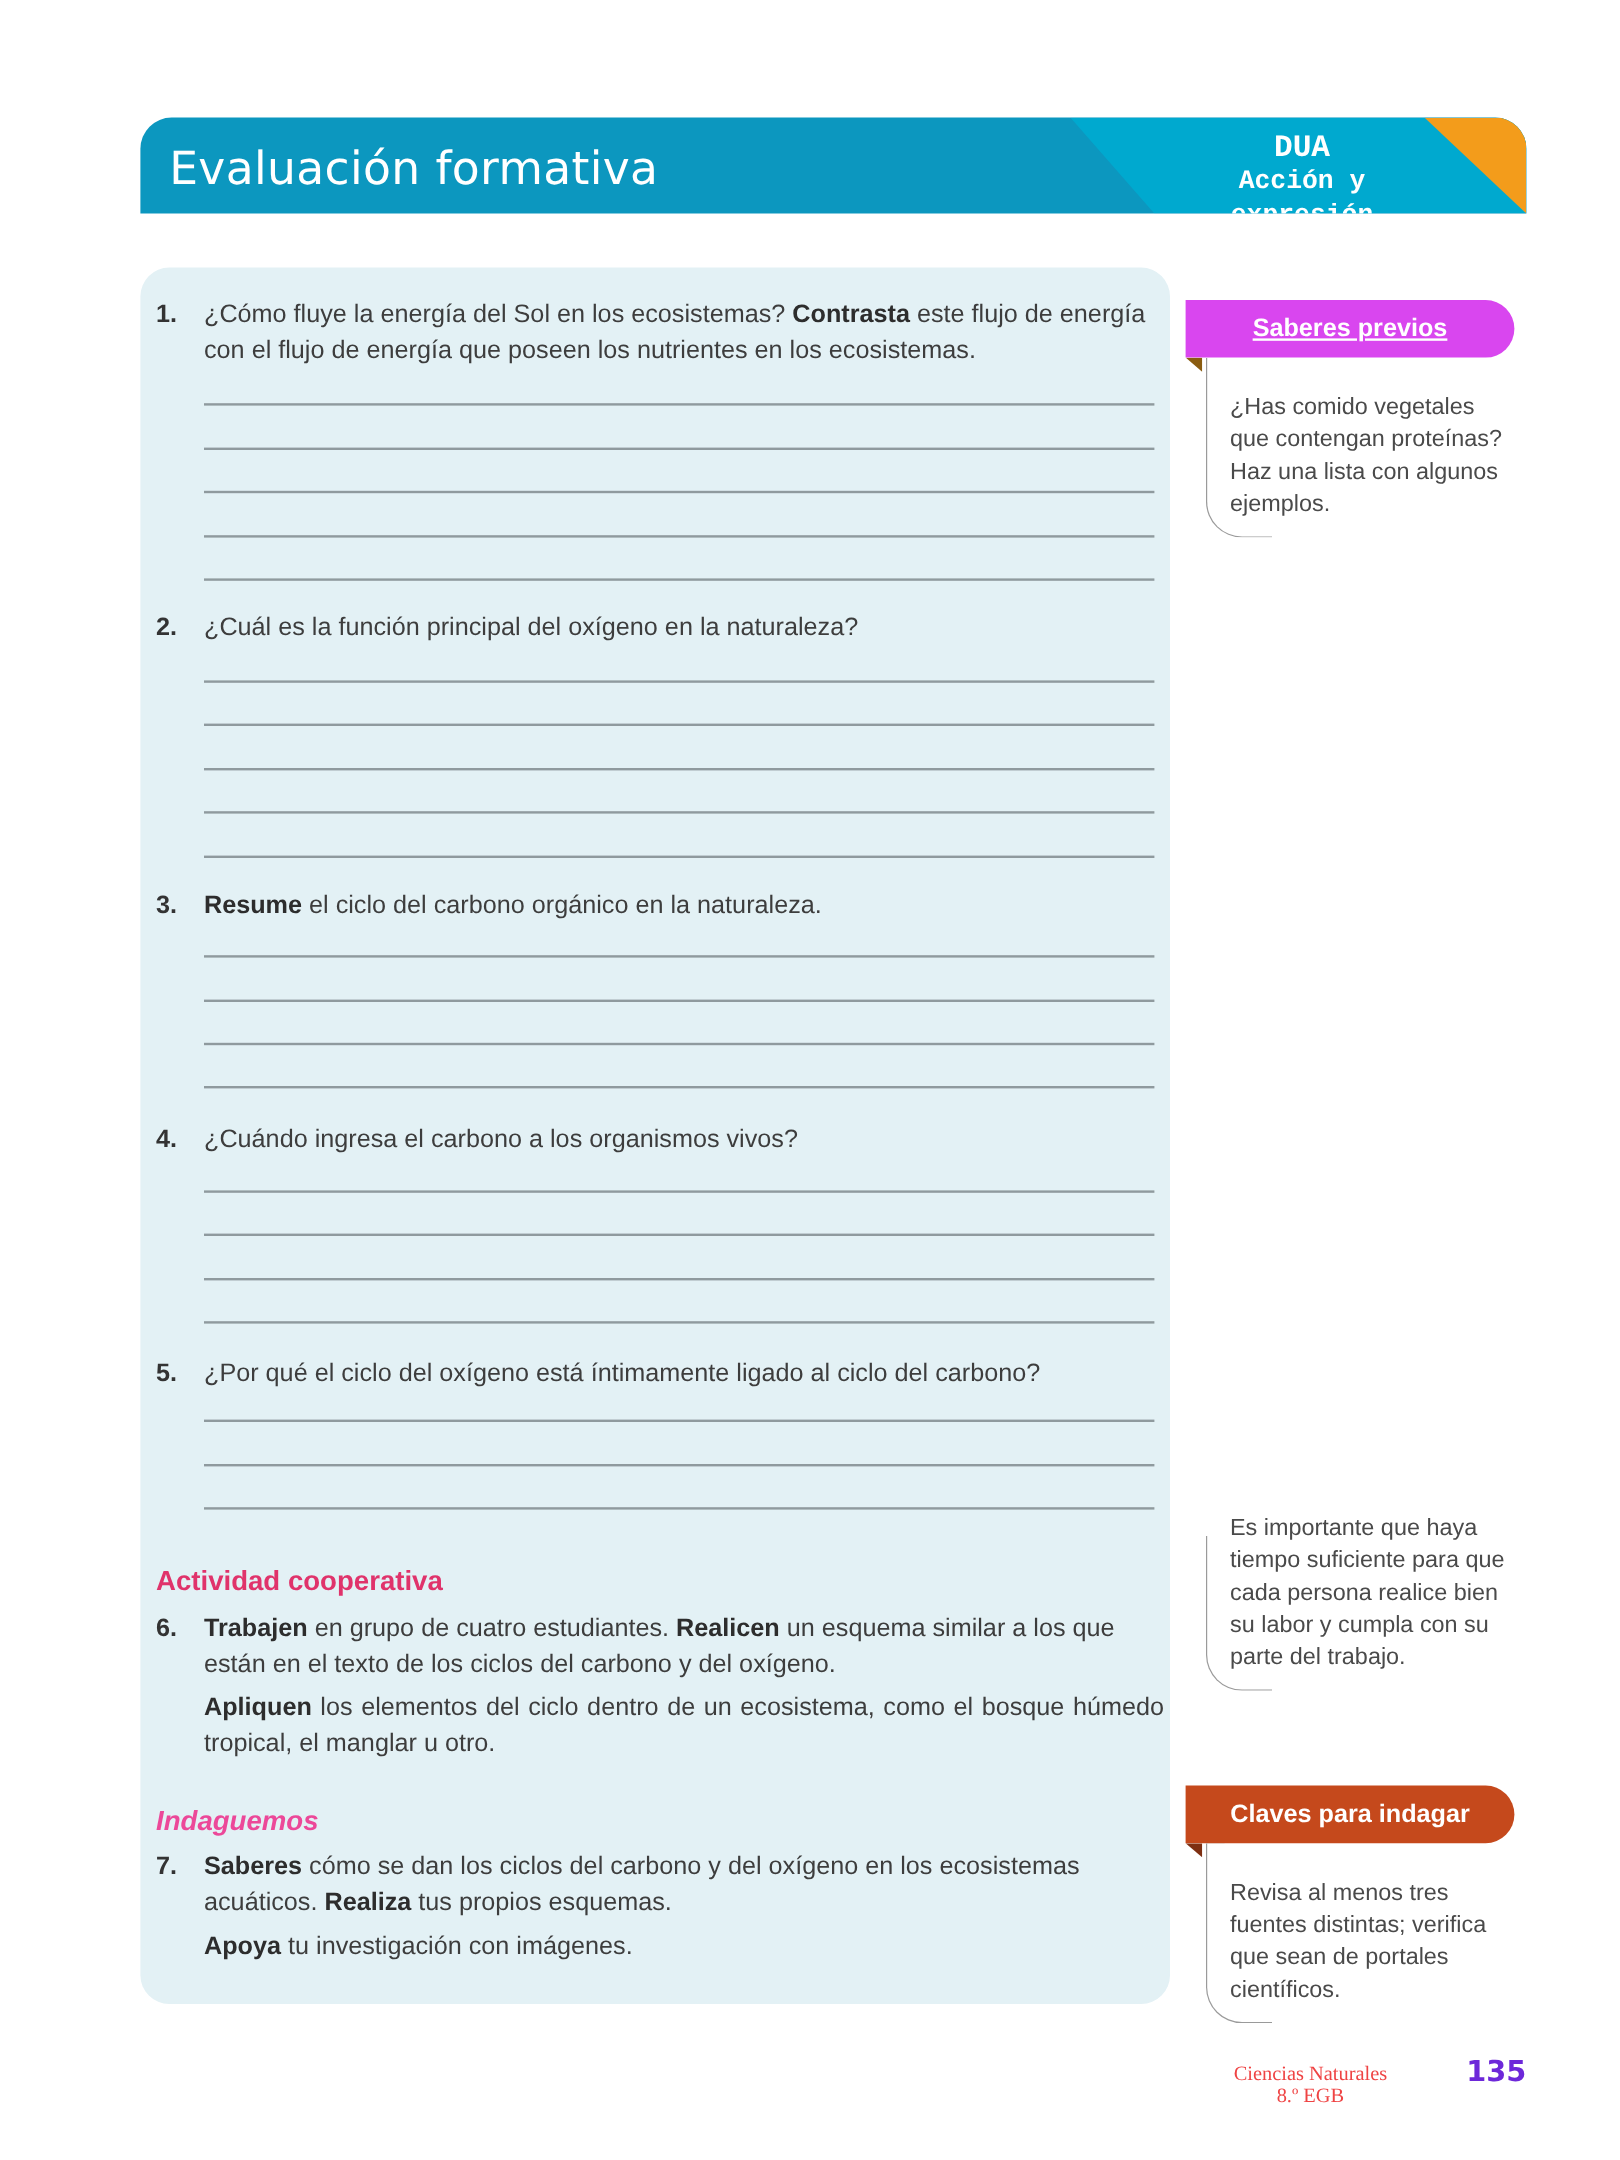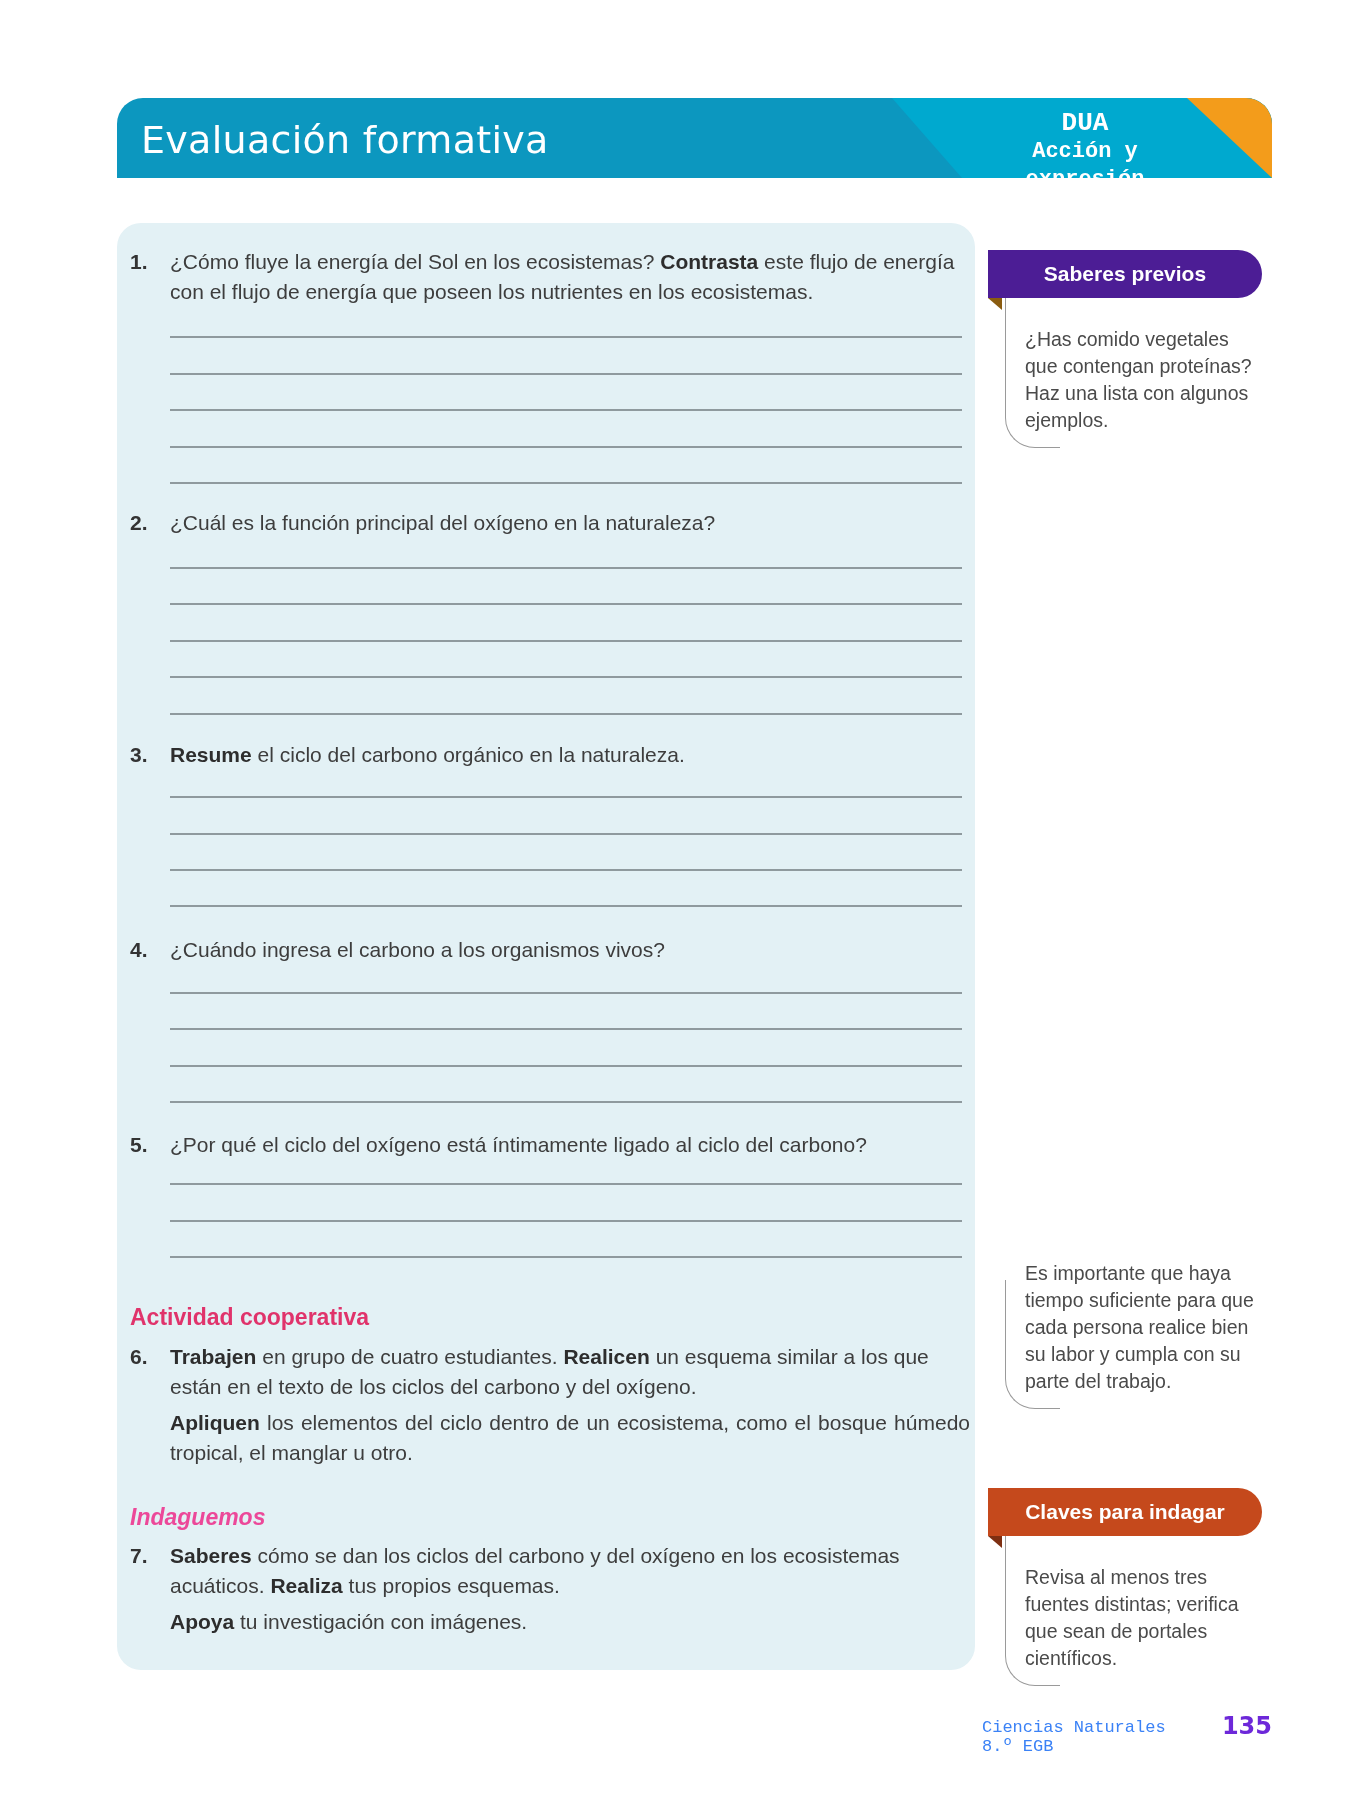--- a/index.html
+++ b/index.html
@@ -61,30 +61,30 @@
   .side .body-text {
     position: relative; margin-left: 37px; padding-top: 28px; padding-bottom: 14px; width: 240px;
     font-size: 19.5px; line-height: 27px; color: #4a4a4a;
   }
   .side .frame {
     position: absolute; left: 17px; top: 48px; bottom: 0; width: 55px;
     border-left: 1.5px solid #9a9a9a; border-bottom: 1.5px solid #9a9a9a;
     border-bottom-left-radius: 30px;
   }
 
-  .tab-saberes { background: #4c1d95; }
+  .tab-saberes { background: #d946ef; text-decoration: underline; }
   .tab-saberes::after { background: #8a5c10; }
   .tab-nec { background: #e81e63; }
   .tab-nec::after { background: #9c1443; }
   .tab-claves { background: #c5491c; }
   .tab-claves::after { background: #7e2f12; }
 
   .footer { position: absolute; right: 78px; top: 1712px; text-align: right; }
-  .footer .subject { position: absolute; right: 70px; top: 6px; width: 220px; text-align: left;
-    font-size: 17px; line-height: 19px; color: #3b82f6; font-family: Liberation Mono, monospace; font-weight: 300; }
+  .footer .subject { position: absolute; right: 70px; top: 6px; width: 220px; text-align: center;
+    font-size: 17px; line-height: 19px; color: #ef4444; font-family: Liberation Serif, serif; font-weight: 300; }
   .footer .page { font-size: 24px; font-weight: bold; color: #6d28d9; font-family: "DejaVu Sans", sans-serif; margin-left: 24px; }
 </style>
 </head>
 <body>
 
 <div class="header">
   <div class="tri-light"></div>
   <div class="tri-orange"></div>
   <div class="header-title">Evaluación formativa</div>
   <div class="dua">

